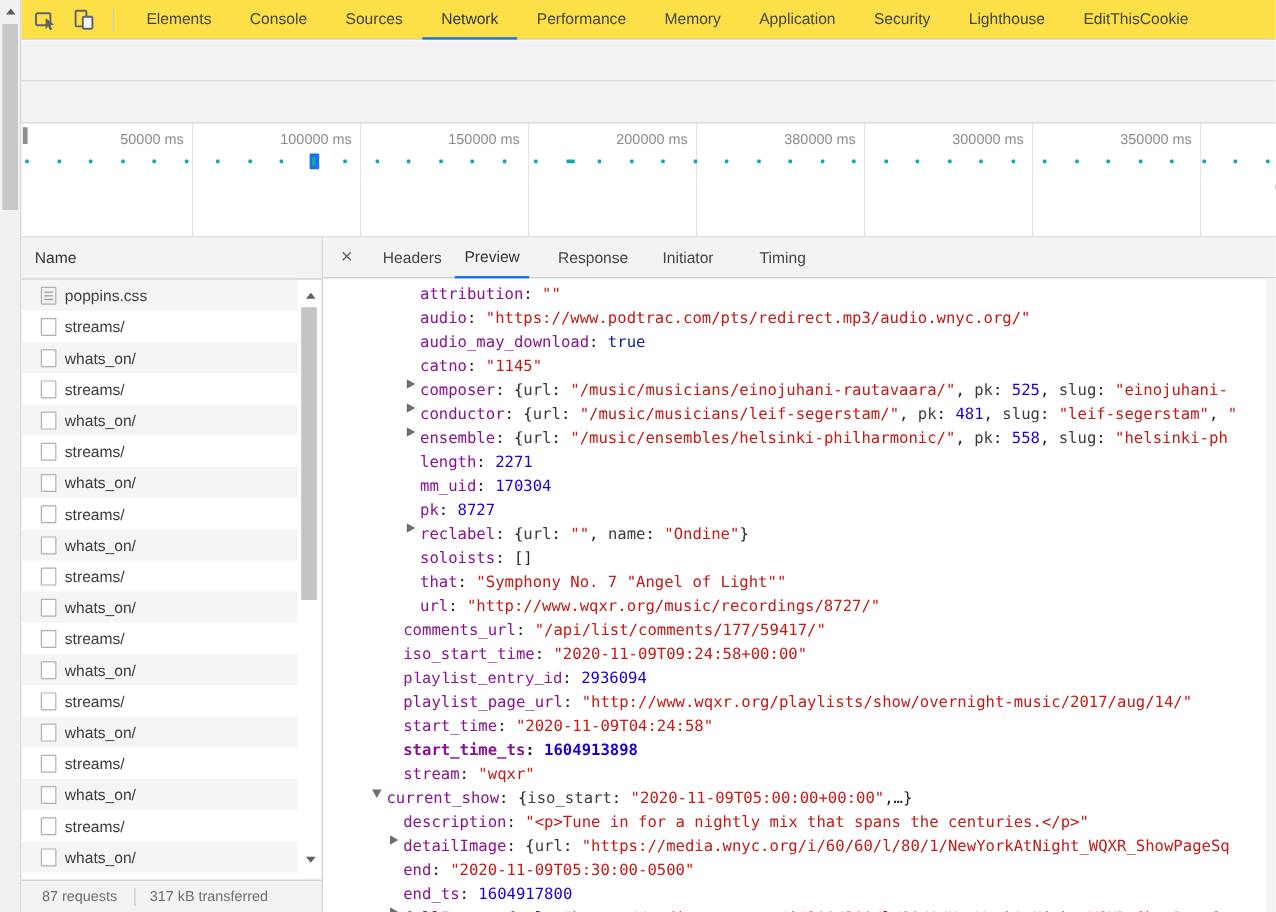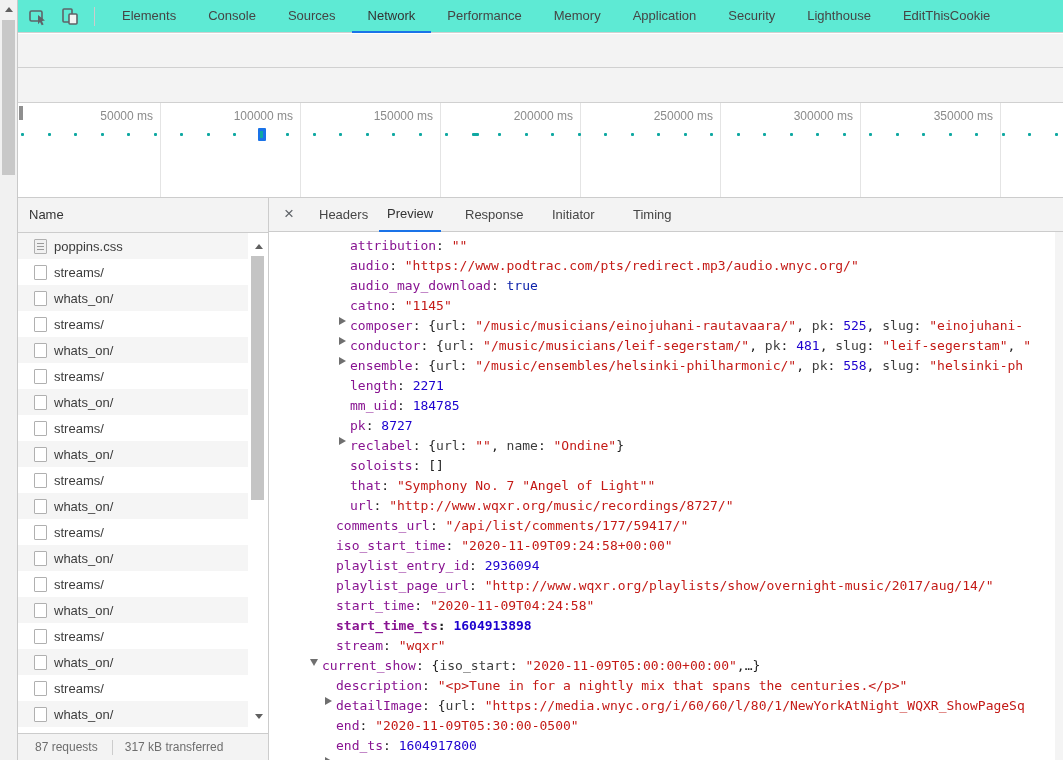--- a/index.html
+++ b/index.html
@@ -9,21 +9,21 @@
 
   
   #page-scrollbar { left:0; top:0; width:18px; height:760px; background:#f1f1f1; border-right:1px solid #c9c9c9; }
   #page-scrollbar .sb-up { position:absolute; left:5px; top:7px; width:0; height:0;
     border-left:4px solid transparent; border-right:4px solid transparent; border-bottom:5px solid #606060; }
   #page-scrollbar .sb-thumb { position:absolute; left:2px; top:20px; width:13px; height:155px; background:#c8c8c8; }
 
   #devtools { left:18px; top:0; width:1045px; height:760px; background:#fff; }
 
   
-  #tabbar { left:0; top:0; width:100%; height:33px; background:#5eead4; border-bottom:1px solid #d0d0d0; }
+  #tabbar { left:0; top:0; width:100%; height:33px; background:#fde047; border-bottom:1px solid #d0d0d0; }
   .tb-icon { position:absolute; top:6px; width:20px; height:20px; }
   #inspect-btn { left:10px; } #device-btn { left:42px; }
   .vsep { position:absolute; top:7px; width:1px; height:19px; background:#ccc; }
   #main-tabs { position:absolute; left:88px; top:0; height:33px; display:flex; }
   .tab { height:33px; line-height:32px; padding:0 16px; font-size:13px; color:#454545; white-space:nowrap; }
   .tab.active { color:#333; border-bottom:2px solid #1a73e8; line-height:31px; }
 
   
   #toolbar { left:0; top:34px; width:100%; height:34px; background:#f3f3f3; border-bottom:1px solid #d0d0d0; }
   .rec { position:absolute; left:16px; top:45px; width:13px; height:13px; border-radius:50%;
@@ -197,21 +197,21 @@
     <div class="ov-grip"></div>
   <div class="gridline" style="left: 142px;"></div>
       <div class="ticklabel" style="left: 5px;">50000 ms</div>
       <div class="gridline" style="left: 282px;"></div>
       <div class="ticklabel" style="left: 145px;">100000 ms</div>
       <div class="gridline" style="left: 422px;"></div>
       <div class="ticklabel" style="left: 285px;">150000 ms</div>
       <div class="gridline" style="left: 562px;"></div>
       <div class="ticklabel" style="left: 425px;">200000 ms</div>
       <div class="gridline" style="left: 702px;"></div>
-      <div class="ticklabel" style="left: 565px;">250000 ms</div>
+      <div class="ticklabel" style="left: 565px;">380000 ms</div>
       <div class="gridline" style="left: 842px;"></div>
       <div class="ticklabel" style="left: 705px;">300000 ms</div>
       <div class="gridline" style="left: 982px;"></div>
       <div class="ticklabel" style="left: 845px;">350000 ms</div>
       <div class="dot" style="left: 3px; background: rgb(15, 168, 162);"></div>
       <div class="dot" style="left: 29.5px; background: rgb(15, 168, 162);"></div>
       <div class="dot" style="left: 56px; background: rgb(15, 168, 162);"></div>
       <div class="dot" style="left: 82.5px; background: rgb(15, 168, 162);"></div>
       <div class="dot" style="left: 109px; background: rgb(15, 168, 162);"></div>
       <div class="dot" style="left: 135.5px; background: rgb(15, 168, 162);"></div>
@@ -354,29 +354,29 @@
       </div>
     <div id="json-lines">
         <div class="jline" style="padding-left: 69px;"><span class="gut"></span><span style="color: rgb(136, 19, 145);">attribution</span><span style="color: rgb(34, 34, 34);">: </span><span style="color: rgb(196, 26, 22);">""</span></div>
         <div class="jline" style="padding-left: 69px;"><span class="gut"></span><span style="color: rgb(136, 19, 145);">audio</span><span style="color: rgb(34, 34, 34);">: </span><span style="color: rgb(196, 26, 22);">"https://www.podtrac.com/pts/redirect.mp3/audio.wnyc.org/"</span></div>
         <div class="jline" style="padding-left: 69px;"><span class="gut"></span><span style="color: rgb(136, 19, 145);">audio_may_download</span><span style="color: rgb(34, 34, 34);">: </span><span style="color: rgb(13, 34, 170);">true</span></div>
         <div class="jline" style="padding-left: 69px;"><span class="gut"></span><span style="color: rgb(136, 19, 145);">catno</span><span style="color: rgb(34, 34, 34);">: </span><span style="color: rgb(196, 26, 22);">"1145"</span></div>
         <div class="jline" style="padding-left: 69px;"><span class="gut"><span class="tri-r"></span></span><span style="color: rgb(136, 19, 145);">composer</span><span style="color: rgb(34, 34, 34);">: {</span><span style="color: rgb(61, 61, 61);">url</span><span style="color: rgb(34, 34, 34);">: </span><span style="color: rgb(196, 26, 22);">"/music/musicians/einojuhani-rautavaara/"</span><span style="color: rgb(34, 34, 34);">, </span><span style="color: rgb(61, 61, 61);">pk</span><span style="color: rgb(34, 34, 34);">: </span><span style="color: rgb(28, 0, 207);">525</span><span style="color: rgb(34, 34, 34);">, </span><span style="color: rgb(61, 61, 61);">slug</span><span style="color: rgb(34, 34, 34);">: </span><span style="color: rgb(196, 26, 22);">"einojuhani-</span></div>
         <div class="jline" style="padding-left: 69px;"><span class="gut"><span class="tri-r"></span></span><span style="color: rgb(136, 19, 145);">conductor</span><span style="color: rgb(34, 34, 34);">: {</span><span style="color: rgb(61, 61, 61);">url</span><span style="color: rgb(34, 34, 34);">: </span><span style="color: rgb(196, 26, 22);">"/music/musicians/leif-segerstam/"</span><span style="color: rgb(34, 34, 34);">, </span><span style="color: rgb(61, 61, 61);">pk</span><span style="color: rgb(34, 34, 34);">: </span><span style="color: rgb(28, 0, 207);">481</span><span style="color: rgb(34, 34, 34);">, </span><span style="color: rgb(61, 61, 61);">slug</span><span style="color: rgb(34, 34, 34);">: </span><span style="color: rgb(196, 26, 22);">"leif-segerstam"</span><span style="color: rgb(34, 34, 34);">, </span><span style="color: rgb(196, 26, 22);">"</span></div>
         <div class="jline" style="padding-left: 69px;"><span class="gut"><span class="tri-r"></span></span><span style="color: rgb(136, 19, 145);">ensemble</span><span style="color: rgb(34, 34, 34);">: {</span><span style="color: rgb(61, 61, 61);">url</span><span style="color: rgb(34, 34, 34);">: </span><span style="color: rgb(196, 26, 22);">"/music/ensembles/helsinki-philharmonic/"</span><span style="color: rgb(34, 34, 34);">, </span><span style="color: rgb(61, 61, 61);">pk</span><span style="color: rgb(34, 34, 34);">: </span><span style="color: rgb(28, 0, 207);">558</span><span style="color: rgb(34, 34, 34);">, </span><span style="color: rgb(61, 61, 61);">slug</span><span style="color: rgb(34, 34, 34);">: </span><span style="color: rgb(196, 26, 22);">"helsinki-ph</span></div>
         <div class="jline" style="padding-left: 69px;"><span class="gut"></span><span style="color: rgb(136, 19, 145);">length</span><span style="color: rgb(34, 34, 34);">: </span><span style="color: rgb(28, 0, 207);">2271</span></div>
-        <div class="jline" style="padding-left: 69px;"><span class="gut"></span><span style="color: rgb(136, 19, 145);">mm_uid</span><span style="color: rgb(34, 34, 34);">: </span><span style="color: rgb(28, 0, 207);">184785</span></div>
+        <div class="jline" style="padding-left: 69px;"><span class="gut"></span><span style="color: rgb(136, 19, 145);">mm_uid</span><span style="color: rgb(34, 34, 34);">: </span><span style="color: rgb(28, 0, 207);">170304</span></div>
         <div class="jline" style="padding-left: 69px;"><span class="gut"></span><span style="color: rgb(136, 19, 145);">pk</span><span style="color: rgb(34, 34, 34);">: </span><span style="color: rgb(28, 0, 207);">8727</span></div>
         <div class="jline" style="padding-left: 69px;"><span class="gut"><span class="tri-r"></span></span><span style="color: rgb(136, 19, 145);">reclabel</span><span style="color: rgb(34, 34, 34);">: {</span><span style="color: rgb(61, 61, 61);">url</span><span style="color: rgb(34, 34, 34);">: </span><span style="color: rgb(196, 26, 22);">""</span><span style="color: rgb(34, 34, 34);">, </span><span style="color: rgb(61, 61, 61);">name</span><span style="color: rgb(34, 34, 34);">: </span><span style="color: rgb(196, 26, 22);">"Ondine"</span><span style="color: rgb(34, 34, 34);">}</span></div>
         <div class="jline" style="padding-left: 69px;"><span class="gut"></span><span style="color: rgb(136, 19, 145);">soloists</span><span style="color: rgb(34, 34, 34);">: []</span></div>
         <div class="jline" style="padding-left: 69px;"><span class="gut"></span><span style="color: rgb(136, 19, 145);">that</span><span style="color: rgb(34, 34, 34);">: </span><span style="color: rgb(196, 26, 22);">"Symphony No. 7 "Angel of Light""</span></div>
         <div class="jline" style="padding-left: 69px;"><span class="gut"></span><span style="color: rgb(136, 19, 145);">url</span><span style="color: rgb(34, 34, 34);">: </span><span style="color: rgb(196, 26, 22);">"http://www.wqxr.org/music/recordings/8727/"</span></div>
         <div class="jline" style="padding-left: 55px;"><span class="gut"></span><span style="color: rgb(136, 19, 145);">comments_url</span><span style="color: rgb(34, 34, 34);">: </span><span style="color: rgb(196, 26, 22);">"/api/list/comments/177/59417/"</span></div>
         <div class="jline" style="padding-left: 55px;"><span class="gut"></span><span style="color: rgb(136, 19, 145);">iso_start_time</span><span style="color: rgb(34, 34, 34);">: </span><span style="color: rgb(196, 26, 22);">"2020-11-09T09:24:58+00:00"</span></div>
-        <div class="jline" style="padding-left: 55px;"><span class="gut"></span><span style="color: rgb(136, 19, 145);">playlist_entry_id</span><span style="color: rgb(34, 34, 34);">: </span><span style="color: rgb(28, 0, 207);">2936094</span></div>
+        <div class="jline" style="padding-left: 55px;"><span class="gut"></span><span style="color: rgb(136, 19, 145); font-family: Liberation Mono, monospace;">playlist_entry_id</span><span style="color: rgb(34, 34, 34);">: </span><span style="color: rgb(28, 0, 207);">2936094</span></div>
         <div class="jline" style="padding-left: 55px;"><span class="gut"></span><span style="color: rgb(136, 19, 145);">playlist_page_url</span><span style="color: rgb(34, 34, 34);">: </span><span style="color: rgb(196, 26, 22);">"http://www.wqxr.org/playlists/show/overnight-music/2017/aug/14/"</span></div>
         <div class="jline" style="padding-left: 55px;"><span class="gut"></span><span style="color: rgb(136, 19, 145);">start_time</span><span style="color: rgb(34, 34, 34);">: </span><span style="color: rgb(196, 26, 22);">"2020-11-09T04:24:58"</span></div>
         <div class="jline" style="padding-left: 55px; font-weight: bold;"><span class="gut"></span><span style="color: rgb(136, 19, 145);">start_time_ts</span><span style="color: rgb(34, 34, 34);">: </span><span style="color: rgb(28, 0, 207);">1604913898</span></div>
         <div class="jline" style="padding-left: 55px;"><span class="gut"></span><span style="color: rgb(136, 19, 145);">stream</span><span style="color: rgb(34, 34, 34);">: </span><span style="color: rgb(196, 26, 22);">"wqxr"</span></div>
         <div class="jline" style="padding-left: 41px;"><span class="gut"><span class="tri-d"></span></span><span style="color: rgb(136, 19, 145);">current_show</span><span style="color: rgb(34, 34, 34);">: {</span><span style="color: rgb(61, 61, 61);">iso_start</span><span style="color: rgb(34, 34, 34);">: </span><span style="color: rgb(196, 26, 22);">"2020-11-09T05:00:00+00:00"</span><span style="color: rgb(34, 34, 34);">,…}</span></div>
         <div class="jline" style="padding-left: 55px;"><span class="gut"></span><span style="color: rgb(136, 19, 145);">description</span><span style="color: rgb(34, 34, 34);">: </span><span style="color: rgb(196, 26, 22);">"&lt;p&gt;Tune in for a nightly mix that spans the centuries.&lt;/p&gt;"</span></div>
         <div class="jline" style="padding-left: 55px;"><span class="gut"><span class="tri-r"></span></span><span style="color: rgb(136, 19, 145);">detailImage</span><span style="color: rgb(34, 34, 34);">: {</span><span style="color: rgb(61, 61, 61);">url</span><span style="color: rgb(34, 34, 34);">: </span><span style="color: rgb(196, 26, 22);">"https://media.wnyc.org/i/60/60/l/80/1/NewYorkAtNight_WQXR_ShowPageSq</span></div>
         <div class="jline" style="padding-left: 55px;"><span class="gut"></span><span style="color: rgb(136, 19, 145);">end</span><span style="color: rgb(34, 34, 34);">: </span><span style="color: rgb(196, 26, 22);">"2020-11-09T05:30:00-0500"</span></div>
         <div class="jline" style="padding-left: 55px;"><span class="gut"></span><span style="color: rgb(136, 19, 145);">end_ts</span><span style="color: rgb(34, 34, 34);">: </span><span style="color: rgb(28, 0, 207); text-align: center;">1604917800</span></div>
         <div class="jline" style="padding-left: 55px;"><span class="gut"><span class="tri-r"></span></span><span style="color: rgb(136, 19, 145);">fullImage</span><span style="color: rgb(34, 34, 34);">: {</span><span style="color: rgb(61, 61, 61);">url</span><span style="color: rgb(34, 34, 34);">: </span><span style="color: rgb(196, 26, 22);">"https://media.wnyc.org/i/300/300/l/80/1/NewYorkAtNight_WQXR_ShowPageSq</span></div>

